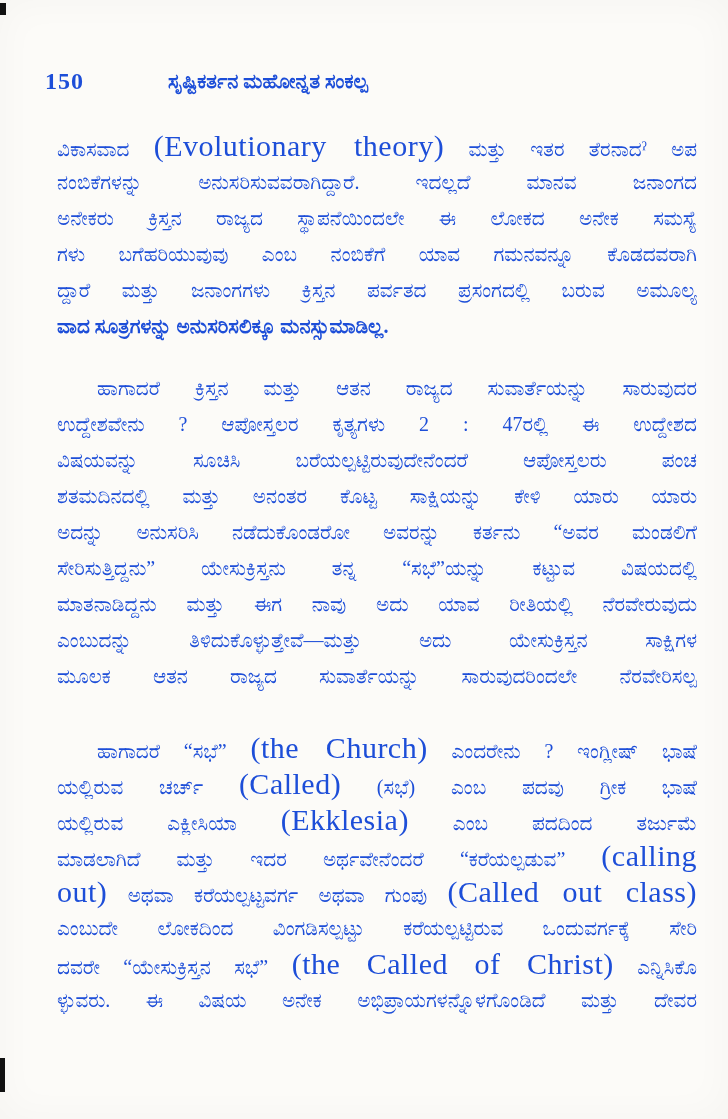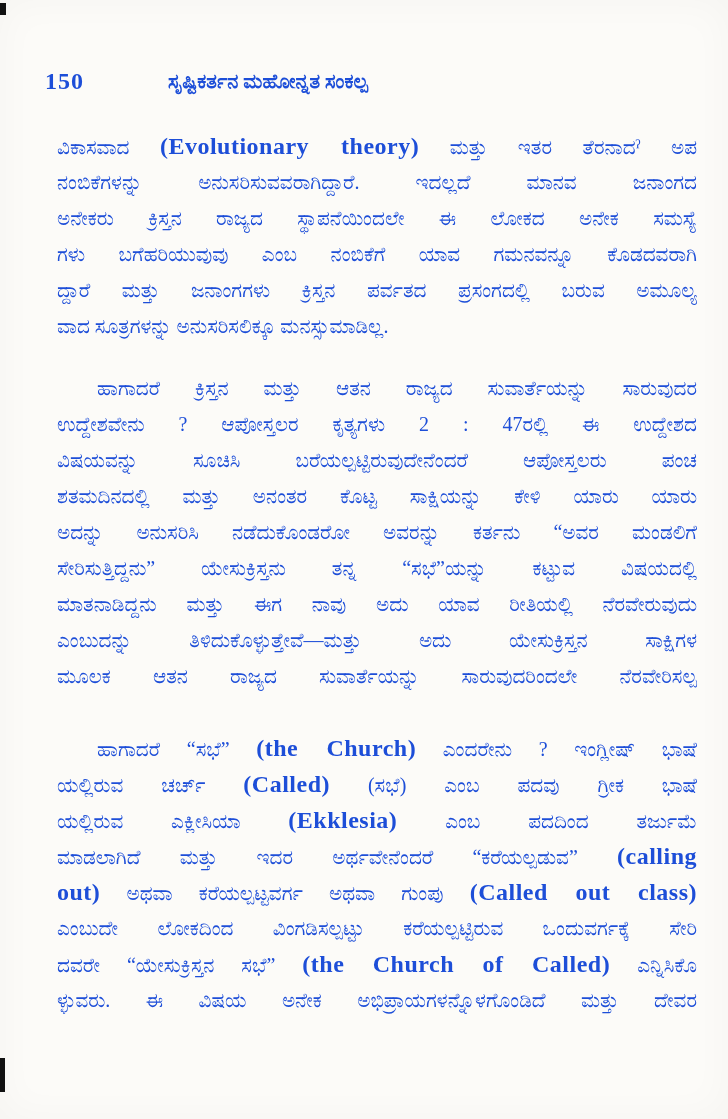--- a/index.html
+++ b/index.html
@@ -55,25 +55,26 @@
     line-height: 36px;
     height: 36px;
     white-space: nowrap;
     text-align: justify;
     text-align-last: justify;
     overflow: visible;
   }
   .line.short {
     text-align: center;
     text-align-last: left;
+    font-weight: bold;
   }
   .line.indent { padding-left: 40px; }
   .latin {
-    font-size: 24px;
-    font-weight: 700;
+    font-size: 30px;
+    font-weight: 400;
     letter-spacing: 0.5px;
   }
   .scan-artifact {
     position: absolute;
     background: #111;
   }
   .artifact-top-left    { left: 0; top: 3px;    width: 6px; height: 12px; }
   .artifact-bottom-left { left: 0; top: 1058px; width: 5px; height: 34px; }
 </style>
 </head>
@@ -112,18 +113,18 @@
       <div class="line mixed-line">ಮೂಲಕ ಆತನ ರಾಜ್ಯದ ಸುವಾರ್ತೆಯನ್ನು ಸಾರುವುದರಿಂದಲೇ ನೆರವೇರಿಸಲ್ಪ</div>
     </div>
 
     <div class="paragraph gap-md">
       <div class="line mixed-line indent">ಹಾಗಾದರೆ “ಸಭೆ” <span class="latin">(the Church)</span> ಎಂದರೇನು ?  ಇಂಗ್ಲೀಷ್ ಭಾಷೆ</div>
       <div class="line mixed-line">ಯಲ್ಲಿರುವ ಚರ್ಚ್ <span class="latin">(Called)</span> (ಸಭೆ) ಎಂಬ ಪದವು ಗ್ರೀಕ ಭಾಷೆ</div>
       <div class="line mixed-line">ಯಲ್ಲಿರುವ ಎಕ್ಲೀಸಿಯಾ <span class="latin">(Ekklesia)</span> ಎಂಬ ಪದದಿಂದ ತರ್ಜುಮೆ</div>
       <div class="line mixed-line">ಮಾಡಲಾಗಿದೆ ಮತ್ತು ಇದರ ಅರ್ಥವೇನೆಂದರೆ “ಕರೆಯಲ್ಪಡುವ” <span class="latin">(calling</span></div>
       <div class="line mixed-line"><span class="latin">out)</span> ಅಥವಾ ಕರೆಯಲ್ಪಟ್ಟವರ್ಗ ಅಥವಾ ಗುಂಪು <span class="latin">(Called out class)</span></div>
       <div class="line mixed-line">ಎಂಬುದೇ ಲೋಕದಿಂದ ವಿಂಗಡಿಸಲ್ಪಟ್ಟು ಕರೆಯಲ್ಪಟ್ಟಿರುವ ಒಂದುವರ್ಗಕ್ಕೆ ಸೇರಿ</div>
-      <div class="line mixed-line">ದವರೇ “ಯೇಸುಕ್ರಿಸ್ತನ ಸಭೆ” <span class="latin">(the Church of Called)</span> ಎನ್ನಿಸಿಕೊ</div>
+      <div class="line mixed-line">ದವರೇ “ಯೇಸುಕ್ರಿಸ್ತನ ಸಭೆ” <span class="latin">(the Called of Christ)</span> ಎನ್ನಿಸಿಕೊ</div>
       <div class="line mixed-line">ಳ್ಳುವರು. ಈ ವಿಷಯ ಅನೇಕ ಅಭಿಪ್ರಾಯಗಳನ್ನೊಳಗೊಂಡಿದೆ ಮತ್ತು ದೇವರ</div>
     </div>
 
   </div>
 </div>
 
 </body></html>

